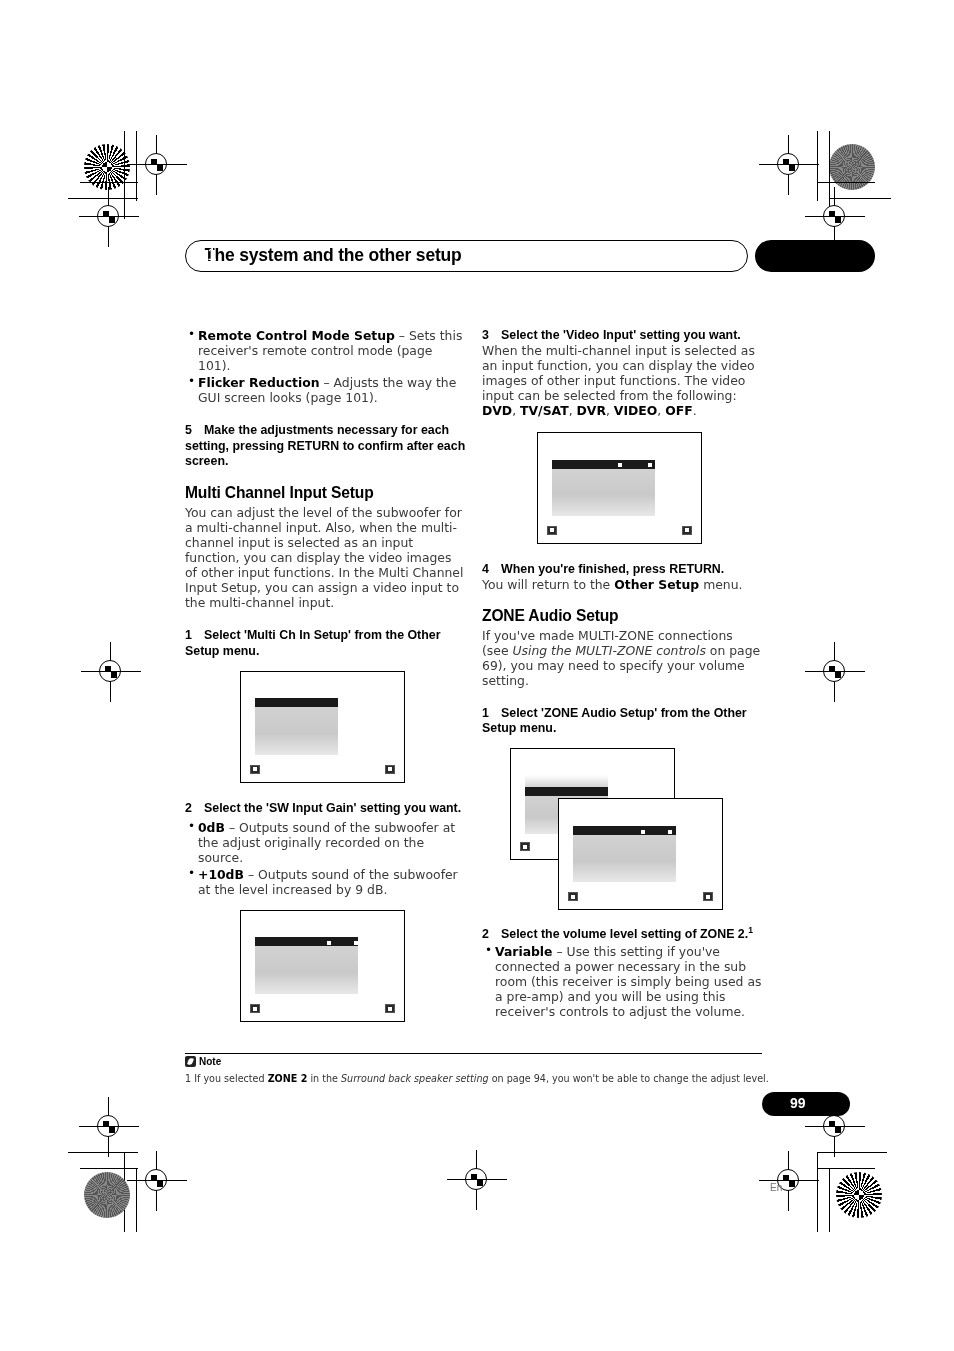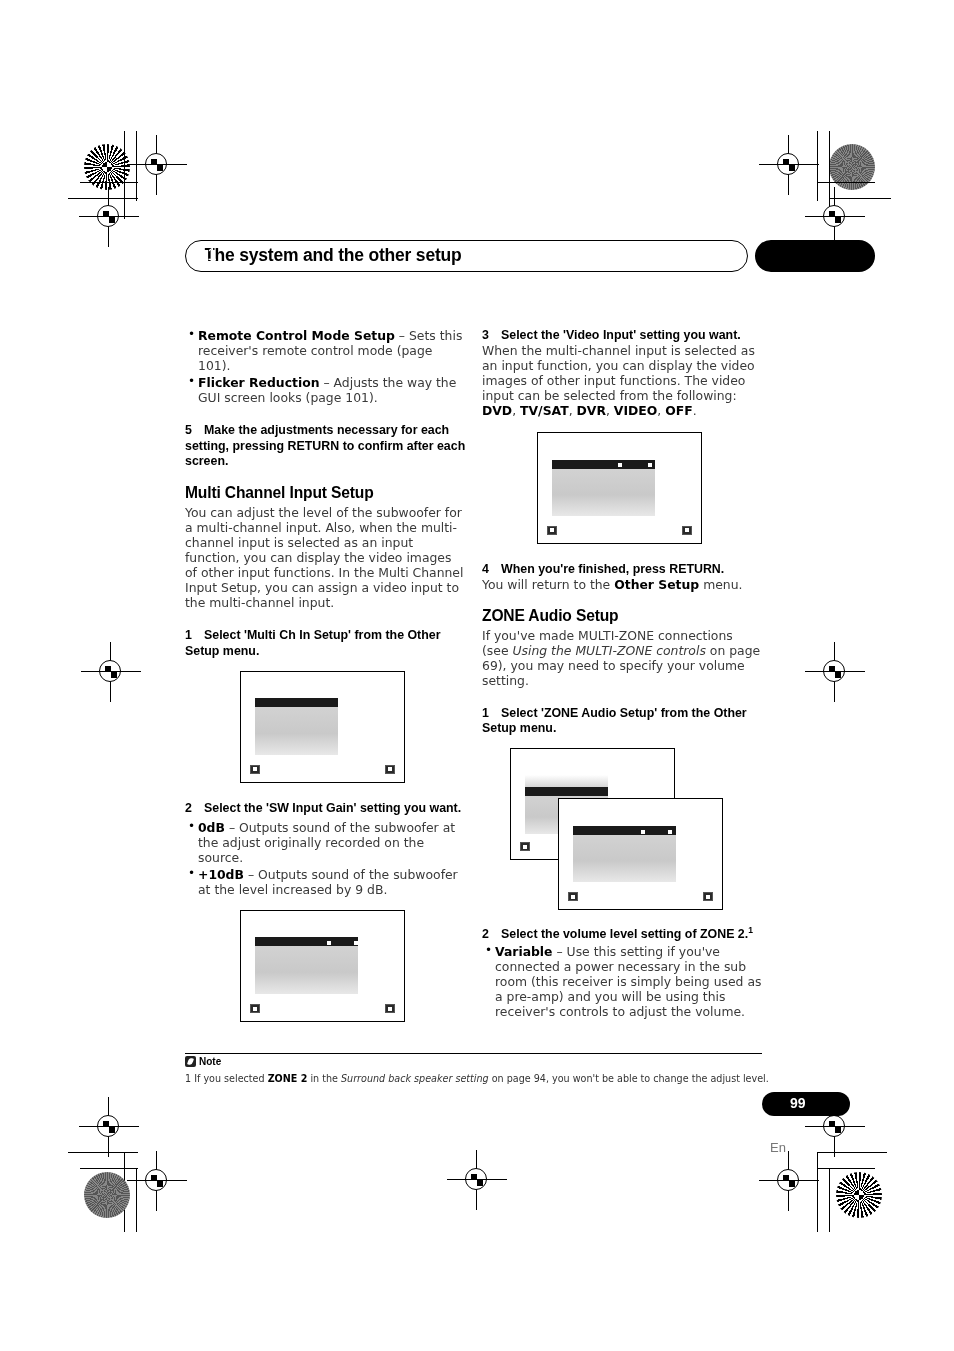--- a/index.html
+++ b/index.html
@@ -102,21 +102,21 @@
   .note-ico{display:inline-block;width:11px;height:11px;background:#222;
     border-radius:2px;vertical-align:-2px;margin-right:3px;position:relative;}
   .note-ico::after{content:"";position:absolute;left:3px;top:2px;width:5px;height:7px;
     background:#fff;border-radius:60% 10% 60% 10%;transform:rotate(18deg);}
   .note-body{position:absolute;left:185px;top:1073px;width:700px;
     font-size:9.6px;line-height:12px;color:#333;font-family:"DejaVu Sans",sans-serif;}
 
   .pagenum-pill{position:absolute;left:762px;top:1092px;width:88px;height:24px;
     background:#000;border-radius:12px;}
   .pagenum{position:absolute;left:14px;top:3px;color:#fff;font-size:14px;font-weight:bold;}
-  .pagelang{position:absolute;left:770px;top:1140px;font-size:13px;color:#777;}
+  .pagelang{position:absolute;left:770px;top:1182px;font-size:10px;color:#777;}
 </style>
 </head>
 <body>
 
 <div class="page">
 
   <div>
 
     <div class="star" style="left:84px;top:144px;"></div>
     <div class="cropline" style="left:124px;top:131px;width:1.4px;height:88px;"></div>

